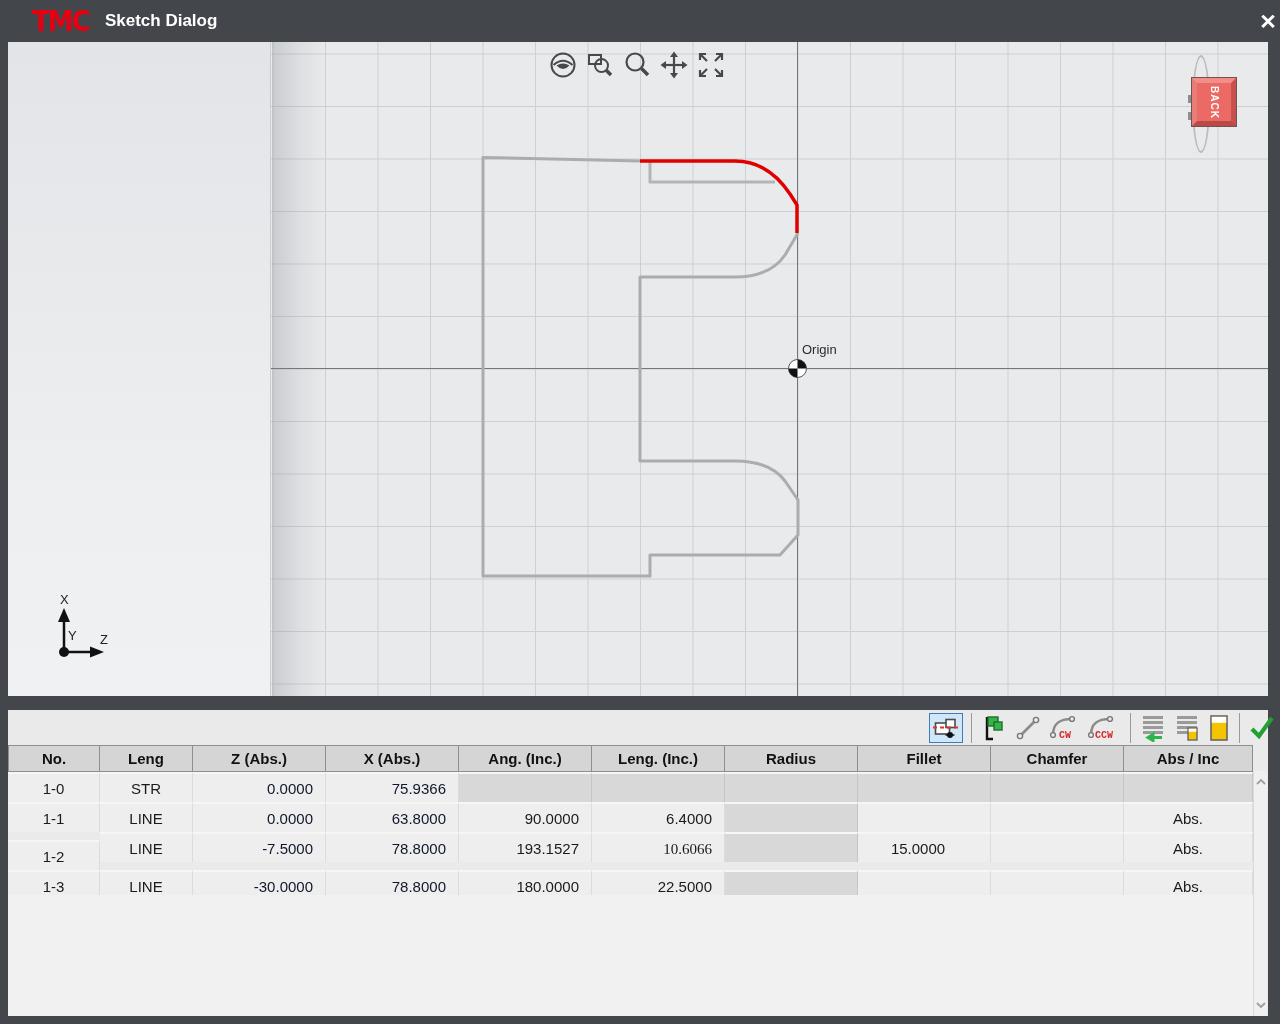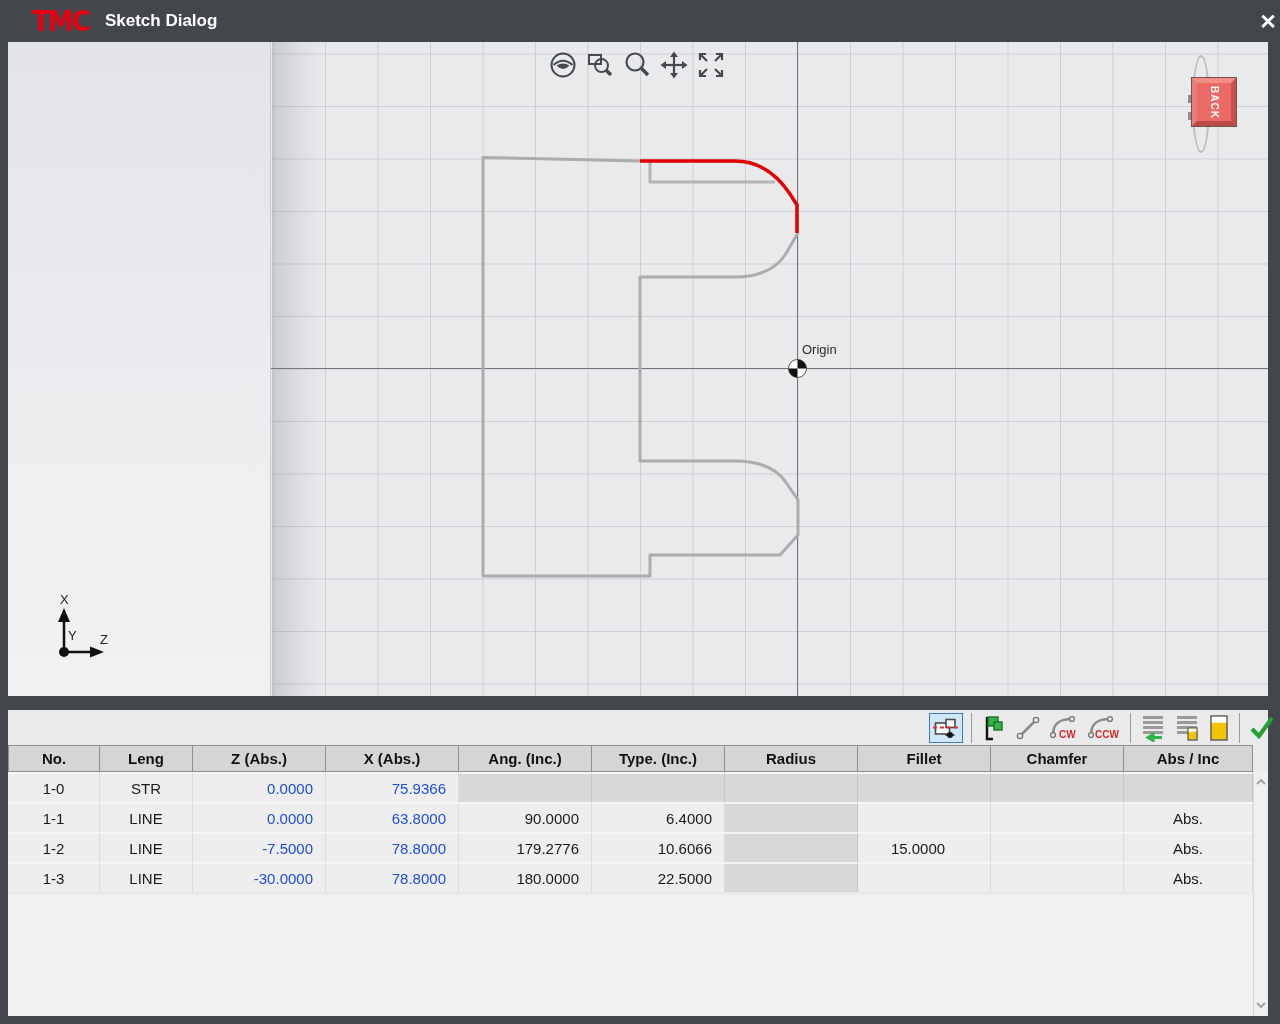--- a/index.html
+++ b/index.html
@@ -57,36 +57,36 @@
   #axis-triad { position:absolute; left:38px; top:552px; }
 
   
   #divider { position:absolute; left:0; top:696px; width:1280px; height:14px; background:#43474c; }
 
   
   #bottom-panel { position:absolute; left:8px; top:710px; width:1260px; height:306px;
     background:#eaeaea; }
 
   #bottom-toolbar { position:absolute; left:921px; top:2px; height:32px;
-    display:flex; align-items:center; }
+    display:flex; align-items:center;font-family:Liberation Mono, monospace; }
   .bt-icon { width:26px; height:28px; margin:0 4px; }
   .bt-btn-selected { width:34px; height:30px; background:#cfe7f7; border:1px solid #3b7dbd;
     display:flex; align-items:center; justify-content:center; margin-right:3px; }
   .bt-sep { width:1px; height:30px; background:#9a9a9a; margin:0 5px; }
 
   
   #seg-table { position:absolute; left:0; top:35px; width:1245px; }
   .trow { display:flex; }
   .hcell { background:#d5d5d5; border-top:1px solid #8f8f8f; border-bottom:1px solid #8f8f8f;
     border-right:1px solid #8f8f8f; height:27px; line-height:26px; text-align:center;
     font-weight:700; font-size:15px; color:#111; }
   .hcell:first-child { border-left:1px solid #8f8f8f; }
   .dcell { background:#eeeeee; border-right:1px solid #dcdcdc; height:30px; line-height:30px;
     font-size:15px; color:#1a1a1a; border-top:2px solid #f6f6f6; }
-  .dcell.blue { color:#1d4ed8; }
+  .dcell.blue { color:#0f172a; }
   .dcell.num { text-align:right; padding-right:12px; }
   .dcell.ctr { text-align:center; }
   .dcell.disabled { background:#d8d8d8; border-right:1px solid #c6c6c6; }
 
   
   #tbl-scrollbar { position:absolute; left:1245px; top:61px; width:14px; height:245px;
     background:#f0f0f0; border-left:1px solid #d9d9d9; }
   .sb-arrow { position:absolute; left:1px; width:12px; height:14px; }
   #empty-below { position:absolute; left:0; top:185px; width:1245px; height:121px; background:#f1f1f1; }
 
@@ -247,21 +247,21 @@
 
     </div>
 
     <div id="seg-table">
         <div class="trow">
           <div class="hcell" style="width: 92px;">No.</div>
           <div class="hcell" style="width: 93px;">Leng</div>
           <div class="hcell" style="width: 133px;">Z (Abs.)</div>
           <div class="hcell" style="width: 133px;">X (Abs.)</div>
           <div class="hcell" style="width: 133px;">Ang. (Inc.)</div>
-          <div class="hcell" style="width: 133px;">Type. (Inc.)</div>
+          <div class="hcell" style="width: 133px;">Leng. (Inc.)</div>
           <div class="hcell" style="width: 133px;">Radius</div>
           <div class="hcell" style="width: 133px;">Fillet</div>
           <div class="hcell" style="width: 133px;">Chamfer</div>
           <div class="hcell" style="width: 129px;">Abs / Inc</div>
         </div>
         <div class="trow">
           <div class="dcell ctr" style="width: 92px;">1-0</div>
           <div class="dcell ctr" style="width: 93px;">STR</div>
           <div class="dcell num blue" style="width: 133px;">0.0000</div>
           <div class="dcell num blue" style="width: 133px;">75.9366</div>
@@ -278,26 +278,26 @@
           <div class="dcell num blue" style="width: 133px;">0.0000</div>
           <div class="dcell num blue" style="width: 133px;">63.8000</div>
           <div class="dcell num" style="width: 133px;">90.0000</div>
           <div class="dcell num" style="width: 133px;">6.4000</div>
           <div class="dcell num disabled" style="width: 133px;"></div>
           <div class="dcell num" style="width: 133px;"></div>
           <div class="dcell num" style="width: 133px;"></div>
           <div class="dcell ctr" style="width: 129px;">Abs.</div>
         </div>
         <div class="trow">
-          <div class="dcell ctr" style="width: 92px;">1-2</div>
+          <div class="dcell ctr" style="width: 92px; margin-top: 8px;">1-2</div>
           <div class="dcell ctr" style="width: 93px;">LINE</div>
           <div class="dcell num blue" style="width: 133px;">-7.5000</div>
           <div class="dcell num blue" style="width: 133px;">78.8000</div>
-          <div class="dcell num" style="width: 133px;">179.2776</div>
-          <div class="dcell num" style="width: 133px;">10.6066</div>
+          <div class="dcell num" style="width: 133px;">193.1527</div>
+          <div class="dcell num" style="width: 133px; font-family: Liberation Serif, serif;">10.6066</div>
           <div class="dcell num disabled" style="width: 133px;"></div>
           <div class="dcell num" style="width: 133px; text-align: center;">15.0000</div>
           <div class="dcell num" style="width: 133px;"></div>
           <div class="dcell ctr" style="width: 129px;">Abs.</div>
         </div>
         <div class="trow">
           <div class="dcell ctr" style="width: 92px;">1-3</div>
           <div class="dcell ctr" style="width: 93px;">LINE</div>
           <div class="dcell num blue" style="width: 133px;">-30.0000</div>
           <div class="dcell num blue" style="width: 133px;">78.8000</div>

